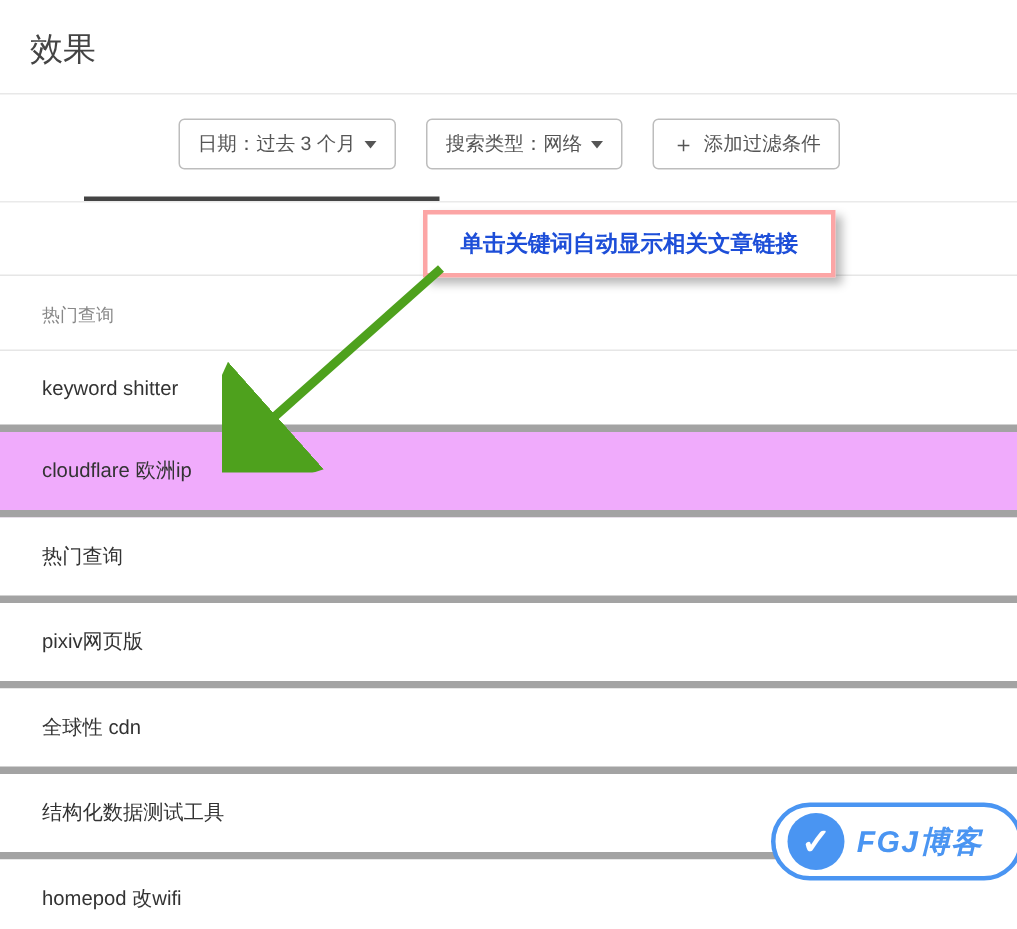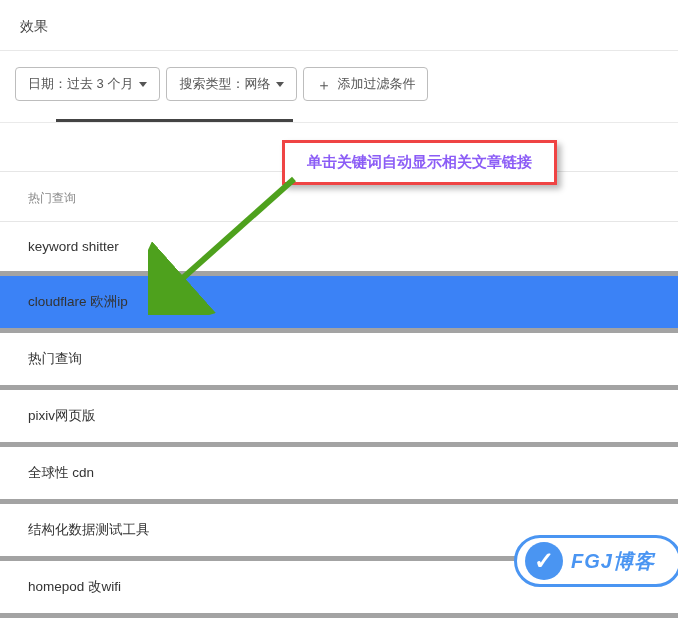--- a/index.html
+++ b/index.html
@@ -9,28 +9,29 @@
       height: 619px;
       background: #fff;
       position: relative;
       overflow: hidden;
     }
     .header {
       padding: 18px 20px 14px 20px;
       border-bottom: 1px solid #e8e8e8;
     }
     .page-title {
-      font-size: 14px;
+      font-size: 22px;
       color: #444;
       font-weight: 400;
     }
     .filters {
       padding: 16px 14px 18px 15px;
       display: flex;
-      gap: 6px;
+      gap: 20px;
+      justify-content: center;
     }
     .filter-btn {
       display: inline-flex;
       align-items: center;
       gap: 6px;
       padding: 7px 12px;
       border: 1px solid #bdbdbd;
       border-radius: 4px;
       background: #fff;
       font-size: 13px;
@@ -55,26 +56,26 @@
       margin-left: 56px;
     }
     .divider {
       height: 1px;
       background: #eaeaea;
     }
     .callout {
       position: absolute;
       top: 140px;
       left: 282px;
-      border: 3px solid #ef4444;
+      border: 3px solid #fca5a5;
       background: #fff;
       padding: 10px 22px;
       font-size: 15px;
       font-weight: bold;
-      color: #8b5cf6;
+      color: #1d4ed8;
       box-shadow: 4px 4px 6px rgba(0,0,0,0.28);
       white-space: nowrap;
     }
     .arrow-svg {
       position: absolute;
       top: 165px;
       left: 148px;
       pointer-events: none;
     }
     .list-container {
@@ -89,21 +90,21 @@
     }
     .list-item {
       padding: 17px 28px;
       font-size: 13.5px;
       color: #333;
       border-bottom: 5px solid #a3a3a3;
       background: #fff;
       cursor: pointer;
     }
     .list-item.highlighted {
-      background: #3b82f6;
+      background: #f0abfc;
     }
     .watermark {
       position: absolute;
       right: -4px;
       bottom: 32px;
       display: flex;
       align-items: center;
       gap: 8px;
       background: #fff;
       border: 3px solid #4a95f2;

